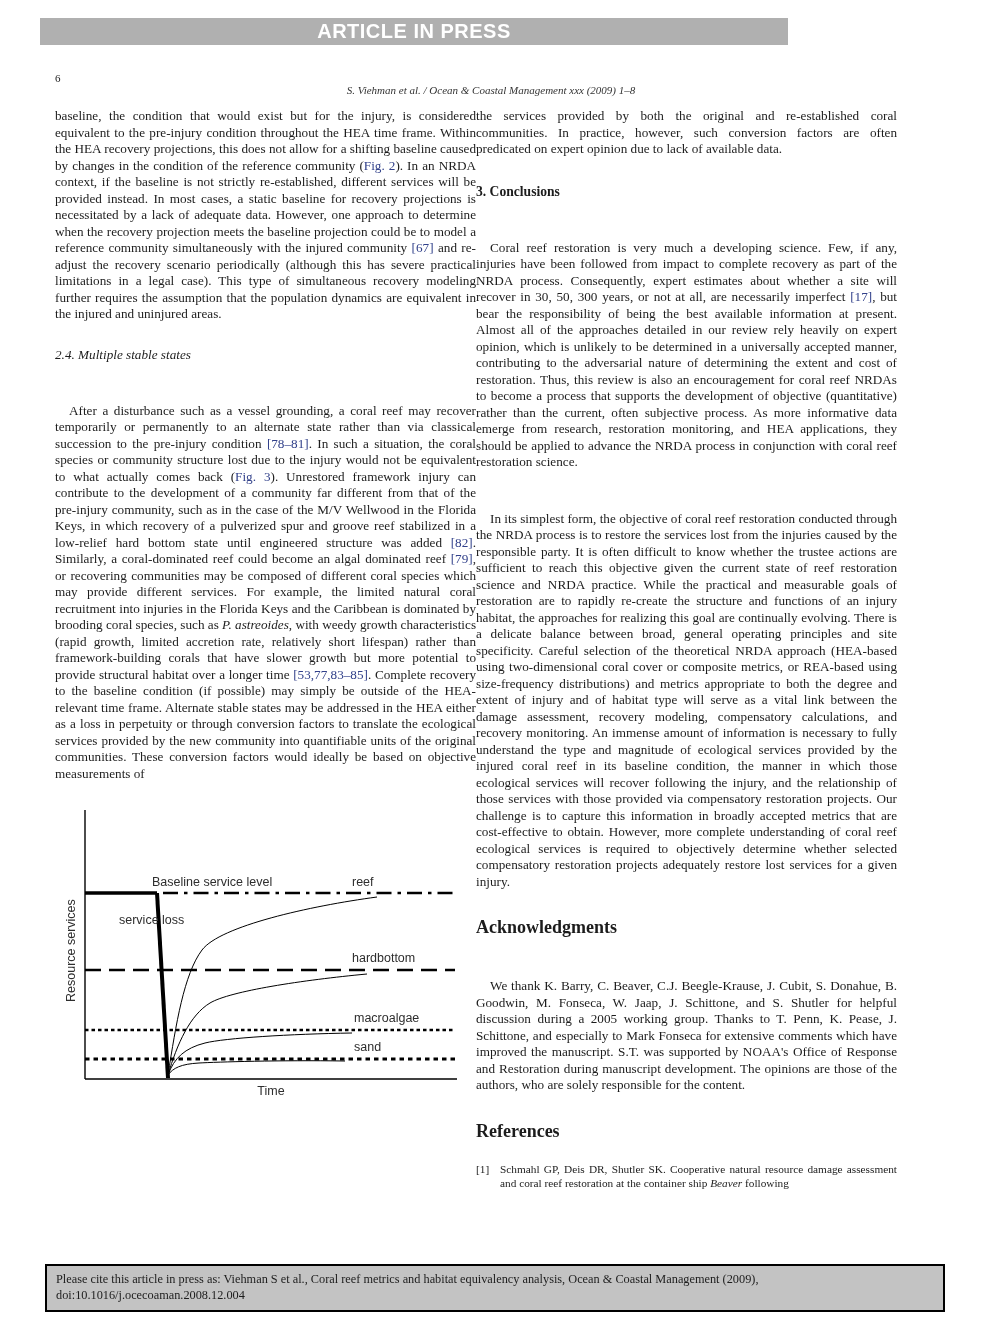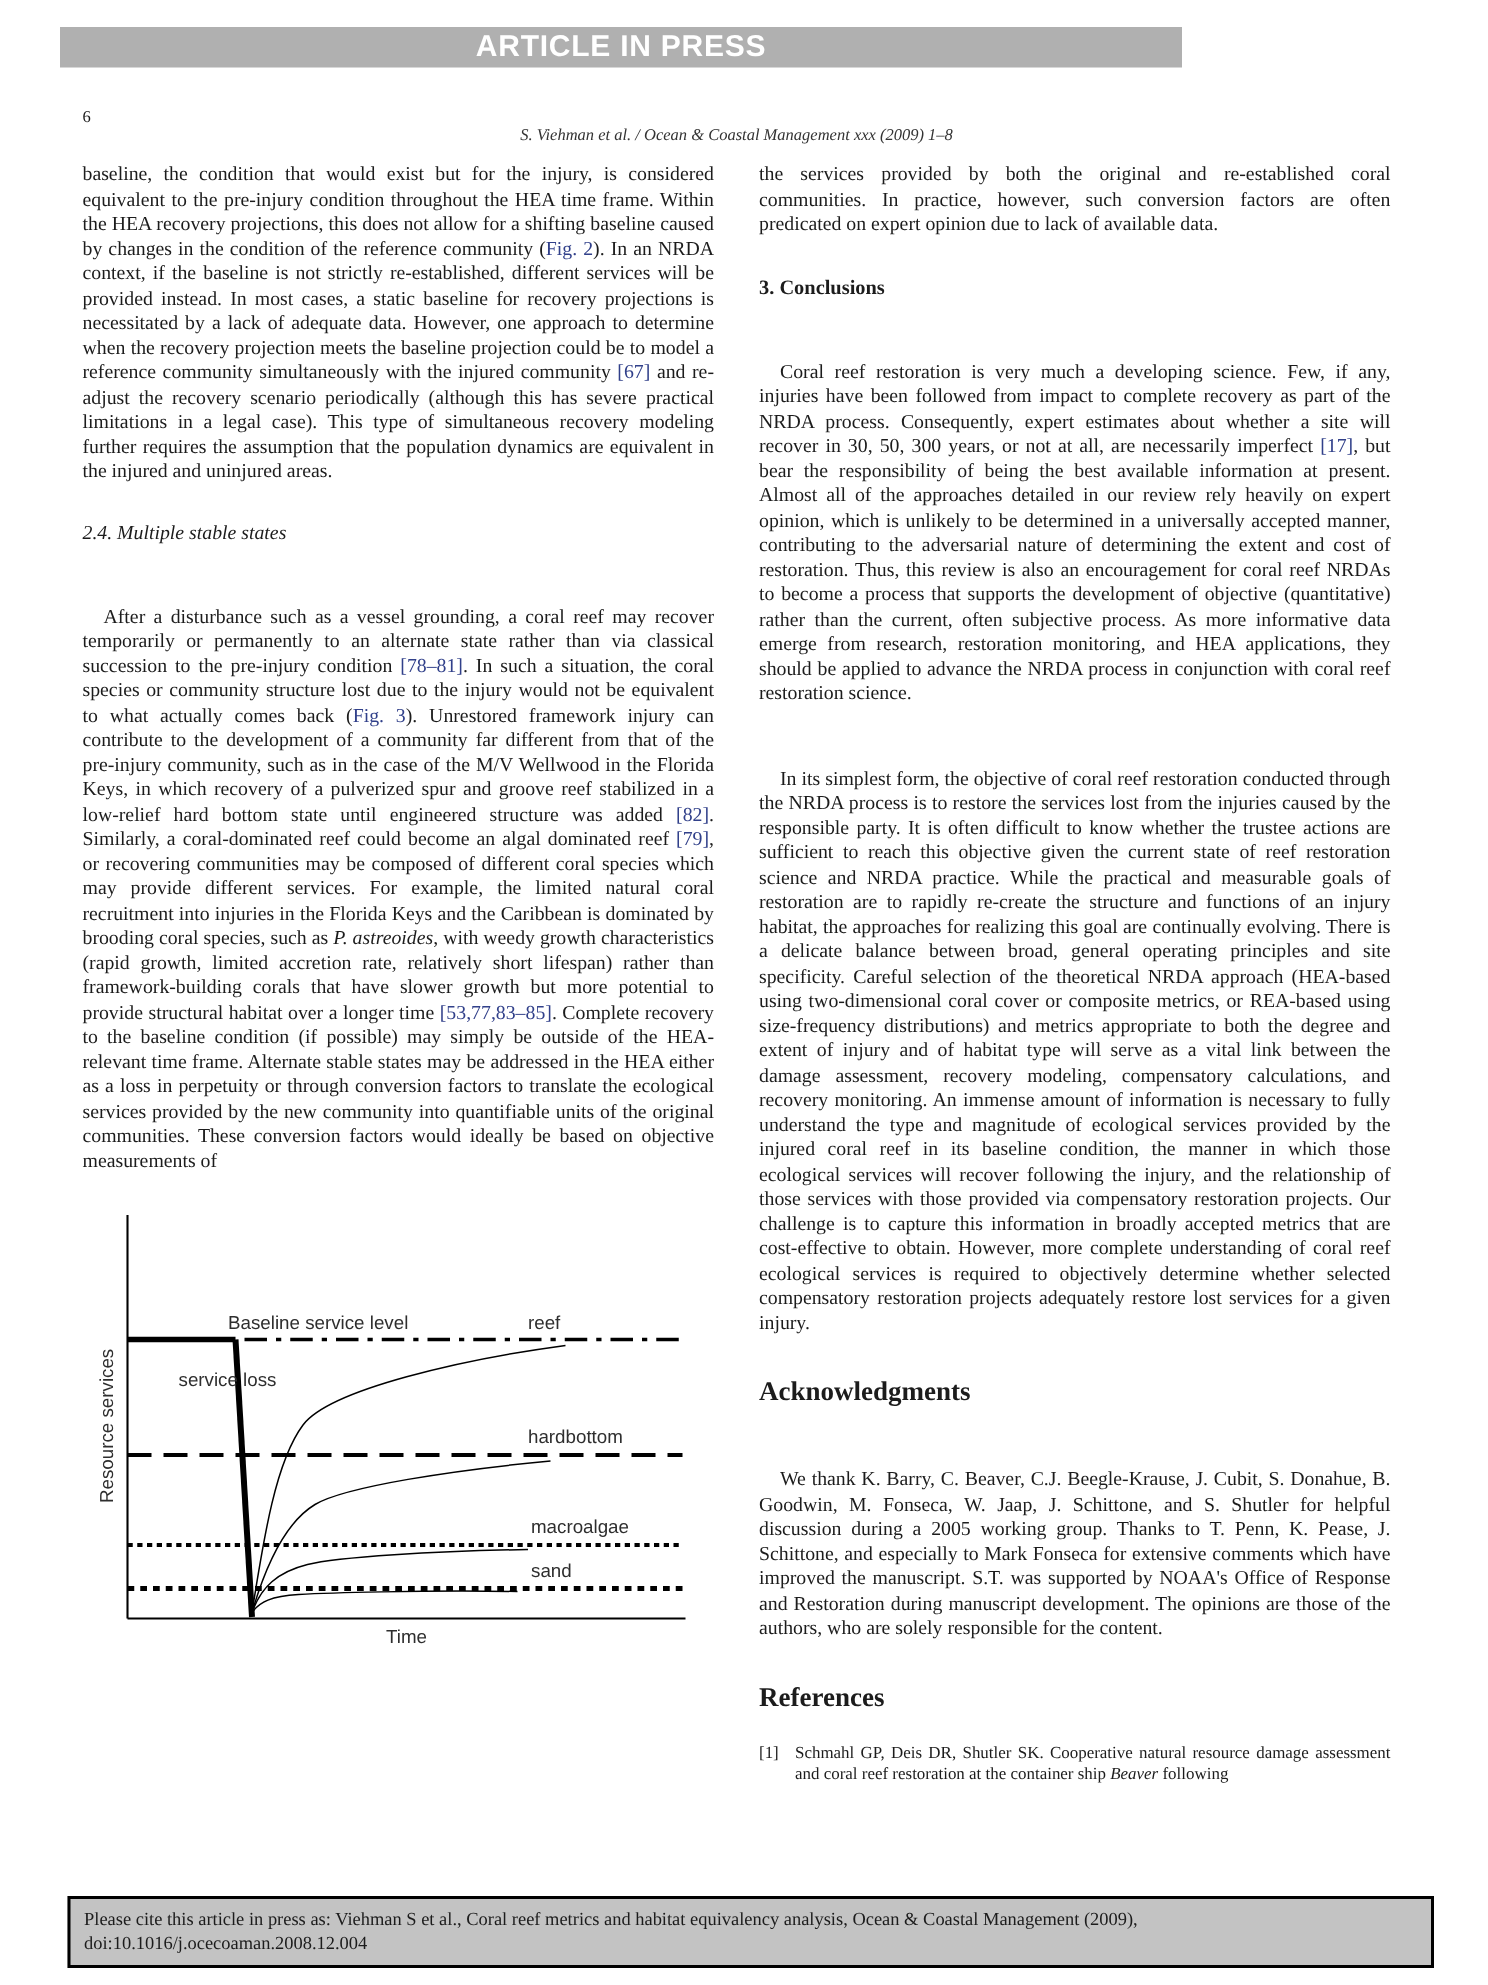--- a/index.html
+++ b/index.html
@@ -8,42 +8,42 @@
   
   .banner{position:absolute;left:40px;top:18px;width:748px;height:27px;background:#b0b0b0;
           display:flex;align-items:center;justify-content:center;}
   .banner span{font-family:"Liberation Sans",sans-serif;font-weight:bold;font-size:20px;
                color:#ffffff;letter-spacing:.5px;}
   
   .runhead{position:absolute;left:55px;top:72px;width:872px;height:16px;font-size:11px;}
   .runhead .pagenum{position:absolute;left:0;top:0;font-style:normal;}
   .runhead .rh-text{display:block;text-align:center;font-style:italic;color:#333;margin-top:12px;}
   
-  .cols{position:absolute;left:55px;top:108px;width:872px;display:flex;column-gap:30px;}
+  .cols{position:absolute;left:55px;top:108px;width:872px;display:flex;}
   .col{width:421px;}
   p.body{margin:0;font-size:13.2px;line-height:16.5px;text-align:justify;}
   p.body.indent{text-indent:14px;margin-top:40px;}
   .ref-link{color:#31408a;}
   .it{font-style:italic;}
   h3.sub{font-size:13.2px;font-style:italic;font-weight:normal;margin:24px 0 21px 0;}
   h2.main{font-size:13.6px;font-weight:bold;margin:26px 0 20px 0;}
   h2.plain{font-size:18px;font-weight:bold;margin:27px 0 20px 0;}
   
   .figure{margin-top:20px;}
   .figure svg{display:block;}
   .fig-label{font-family:"Liberation Sans",sans-serif;font-size:12.5px;fill:#2e2e2e;}
   .caption{margin-top:8px;font-size:11.4px;line-height:14.5px;text-align:justify;color:#1c1c1c;}
   .caption b{font-weight:bold;}
   
   .refs{margin:0;padding:0;list-style:none;font-size:11.3px;line-height:14px;}
   .refs li{position:relative;padding-left:24px;text-align:justify;}
   .refs .rlabel{position:absolute;left:0;top:0;}
   
   .footer{position:absolute;left:45px;top:1264px;width:878px;background:#c3c3c3;
-          border:2px solid #000;padding:5px 20px 7px 9px;font-size:12.3px;line-height:16px;}
+          border:2px solid #000;padding:5px 9px 7px 9px;font-size:12.3px;line-height:16px;}
 </style>
 </head>
 <body>
 
 <div class="page">
 
   <div class="banner">
     <span>ARTICLE IN PRESS</span>
   </div>
 

